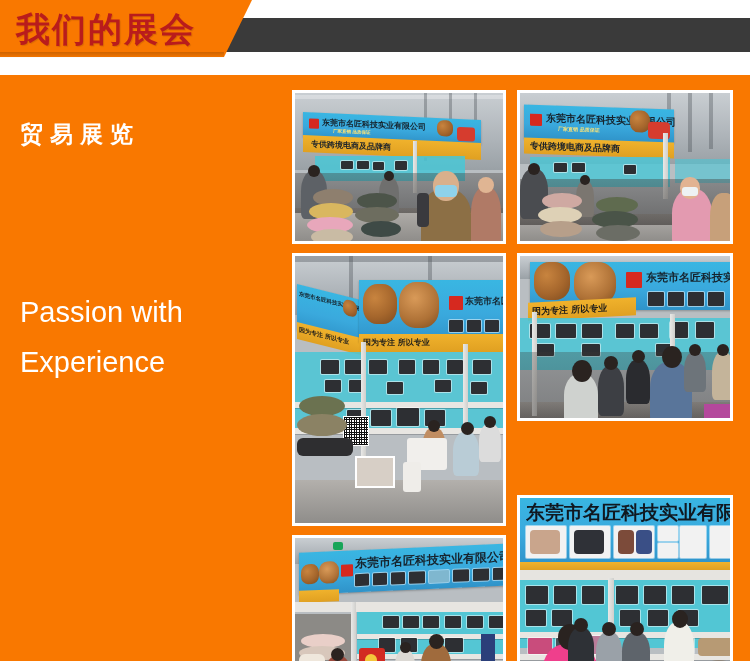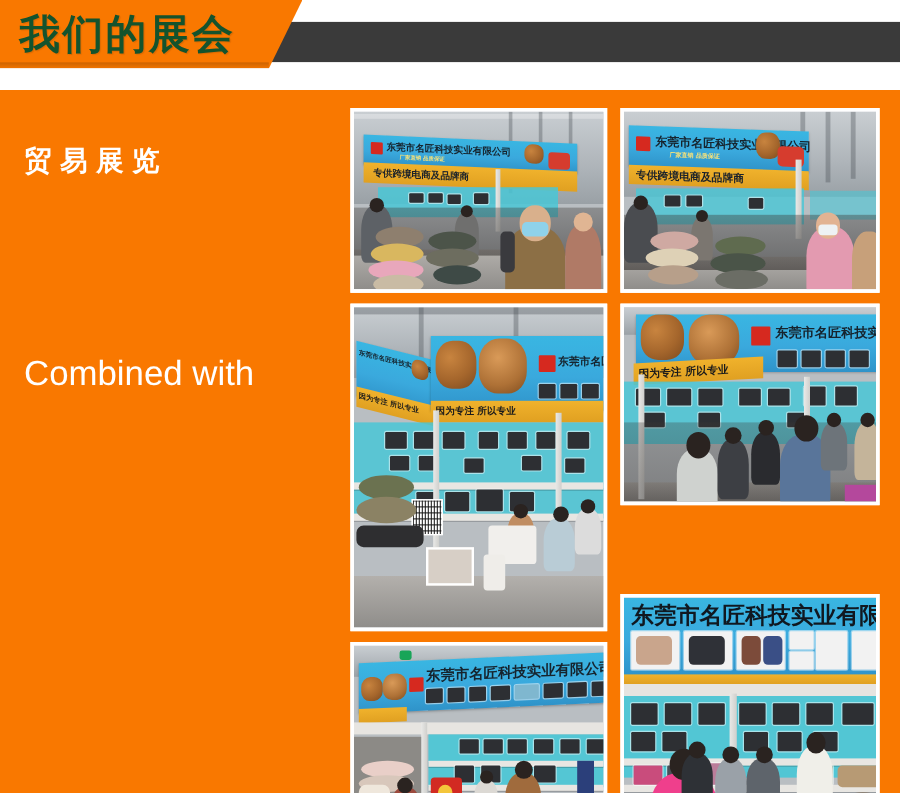--- a/index.html
+++ b/index.html
@@ -57,21 +57,21 @@
     width: 224px;
     height: 6px;
     background: linear-gradient(180deg, rgba(0,0,0,0.18), rgba(0,0,0,0));
   }
   .header-title {
     position: absolute;
     left: 16px;
     top: 7px;
     font-size: 34px;
     font-weight: bold;
-    color: #14532d;
+    color: #b91c1c;
     letter-spacing: 2px;
     line-height: 44px;
     white-space: nowrap;
     text-shadow: 1px 1px 1px rgba(0,0,0,0.12);
   }
 
   
   .body-panel {
     position: absolute;
     left: 0;
@@ -221,21 +221,22 @@
     <div class="header-ribbon"></div>
     <div class="header-ribbon-shadow"></div>
     <div class="header-title">我们的展会</div>
   </div>
 
   <div class="body-panel">
 
     <div class="left-col">
       <div class="subtitle-cn">贸易展览</div>
       <div class="tagline">
-        <span class="tagline-line">Combined with</span>
+        <span class="tagline-line">Passion with</span>
+        <span class="tagline-line">Experience</span>
       </div>
     </div>
 
     <div class="photo" style="left:292px; top:15px; width:214px; height:154px;">
       <div class="scene">
         <div class="hall-ceiling" style="height:52%;"></div>
         <div class="beam" style="left:0; top:2px; width:100%; height:4px;"></div>
         <div class="beam-dark" style="left:62%; top:0; width:3px; height:46%;"></div>
         <div class="beam-dark" style="left:74%; top:0; width:3px; height:44%;"></div>
         <div class="beam-dark" style="left:86%; top:0; width:3px; height:42%;"></div>

